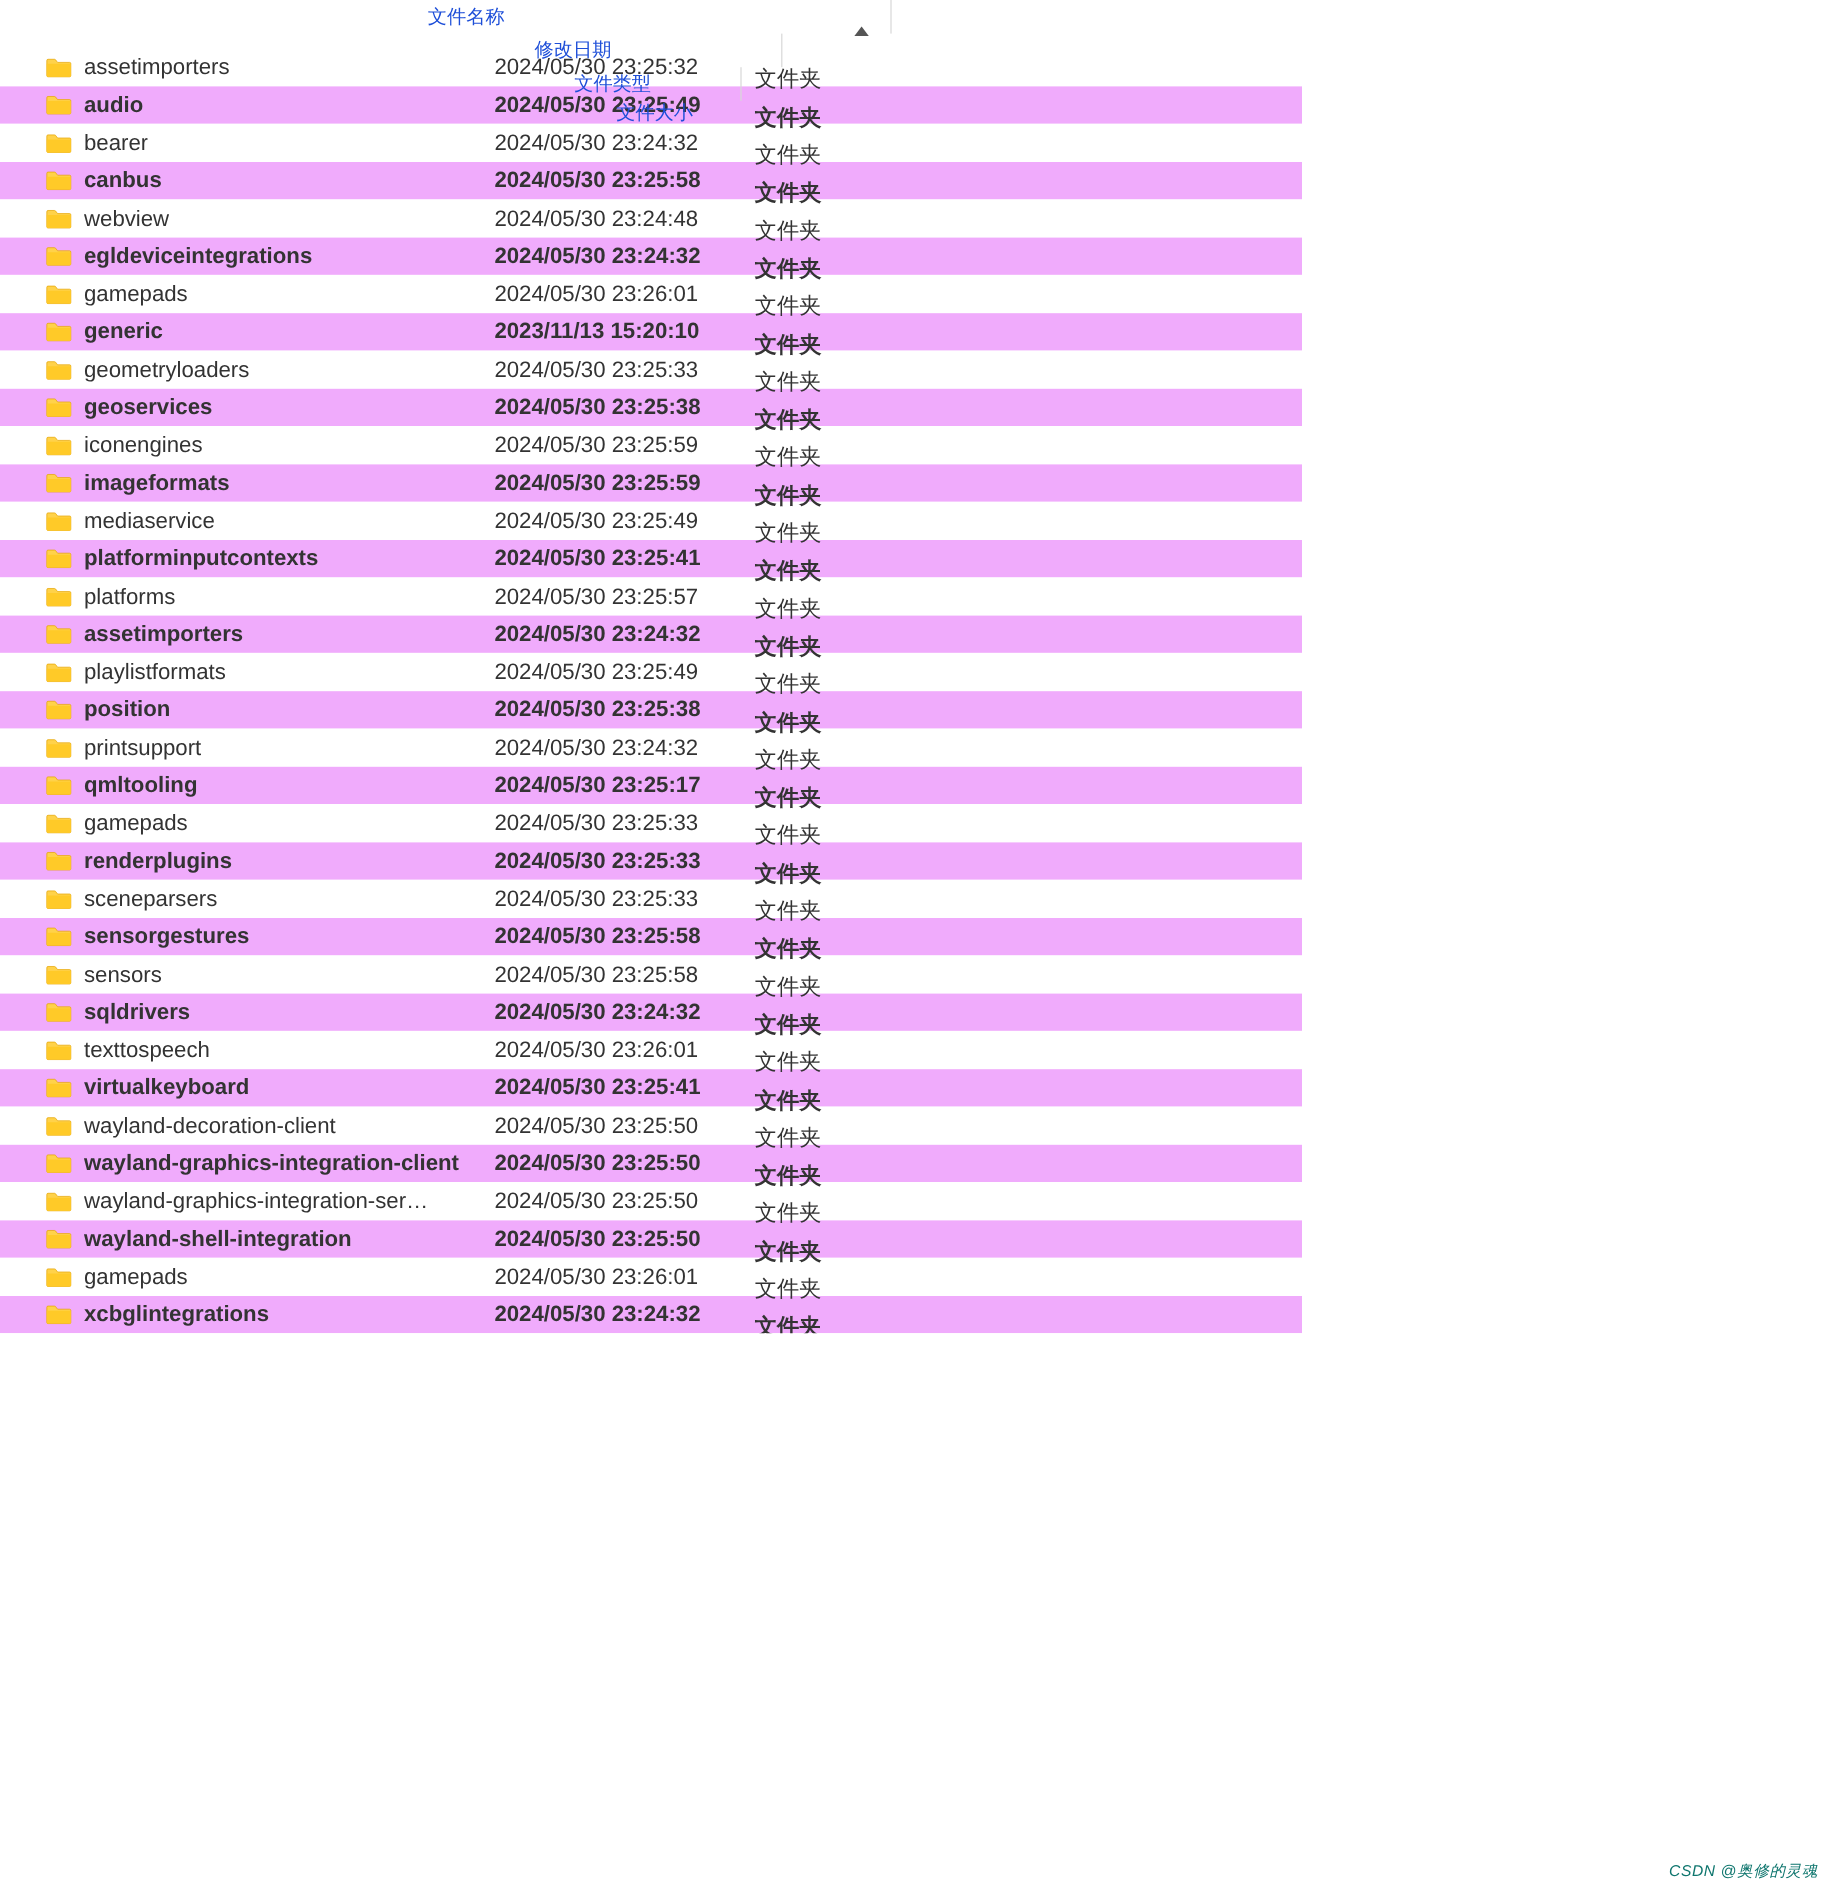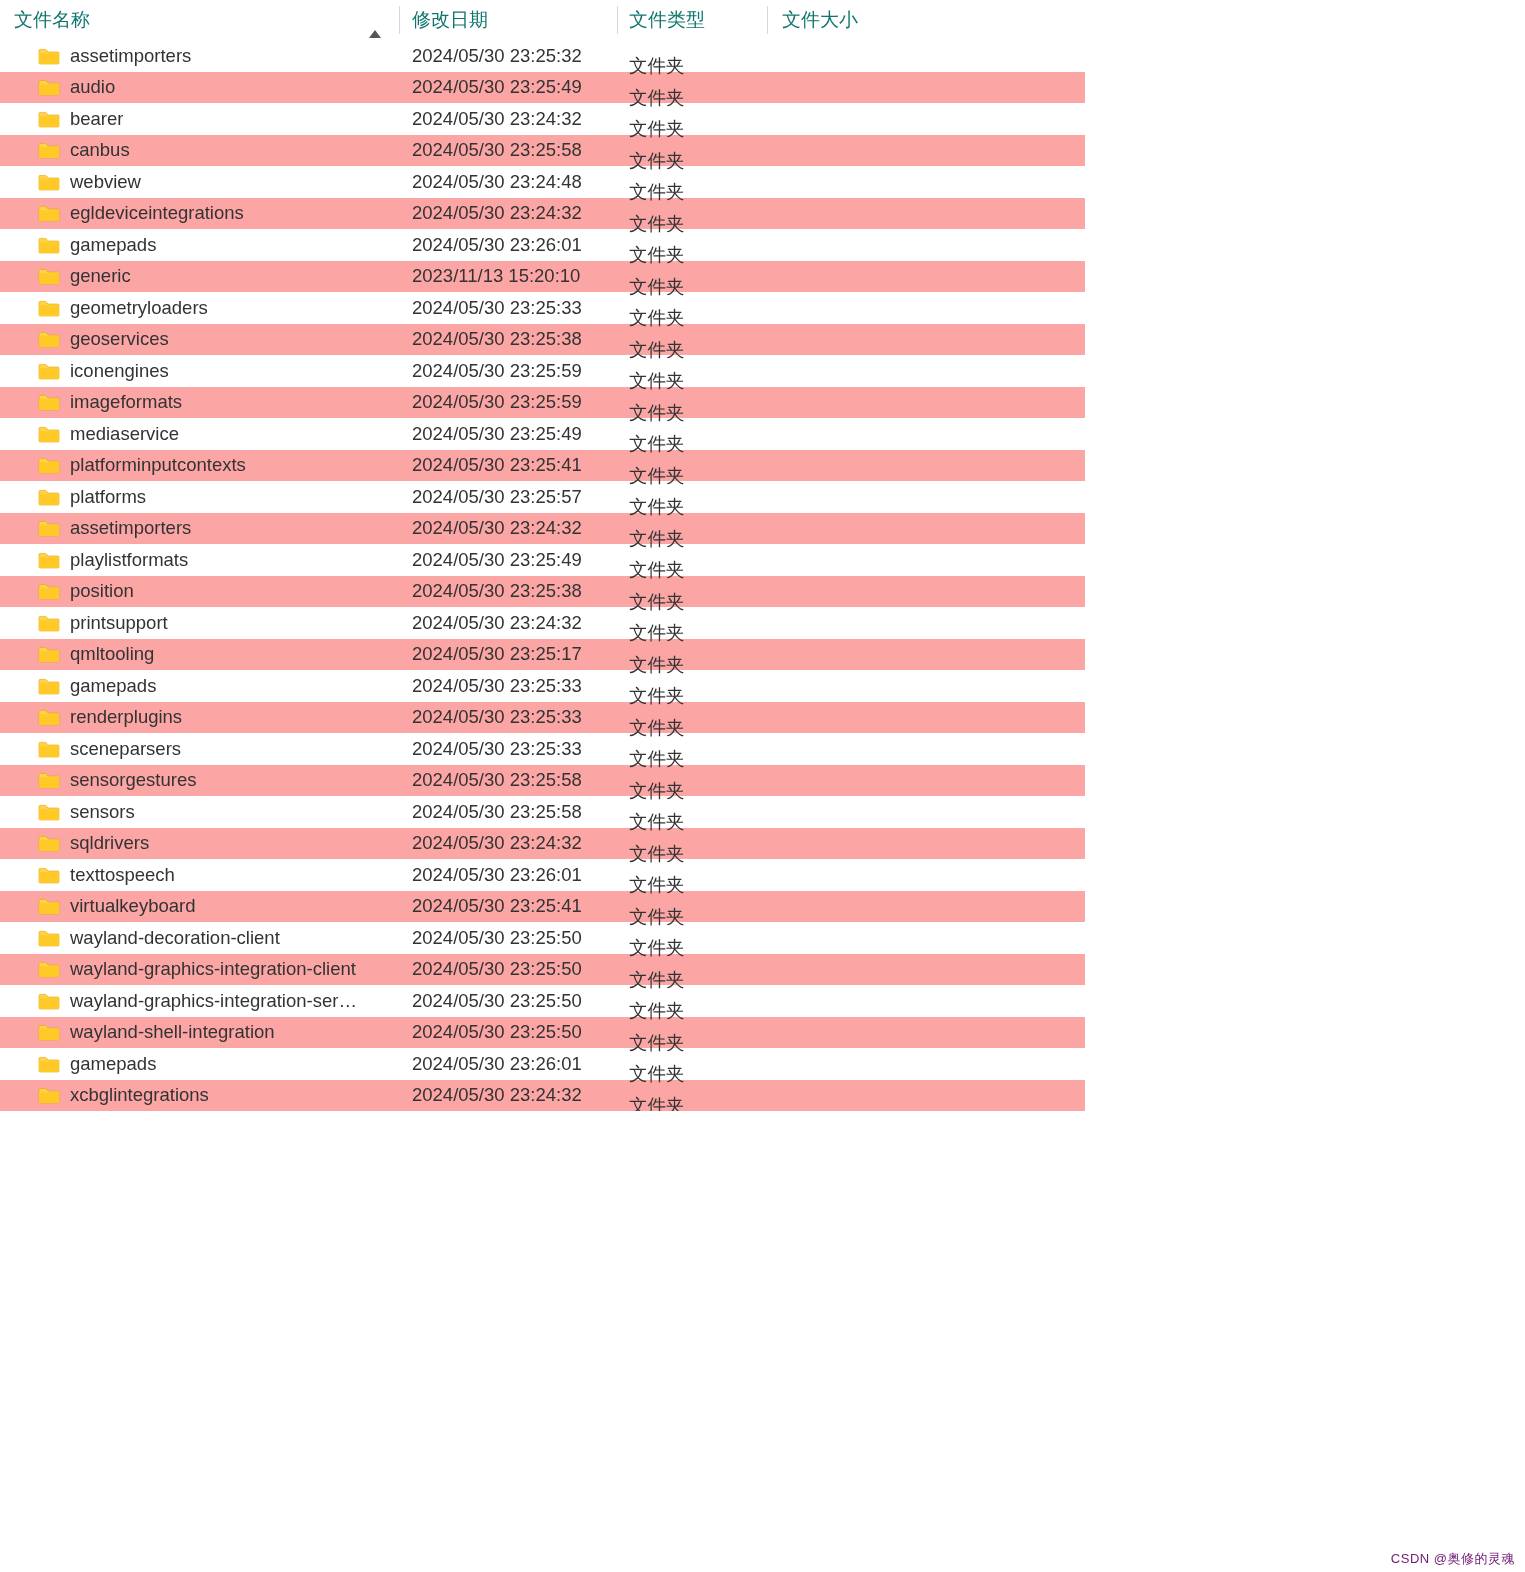--- a/index.html
+++ b/index.html
@@ -15,23 +15,24 @@
       width: 1085px;
     }
     .table {
       width: 100%;
       border-collapse: collapse;
     }
     .header {
       display: flex;
       align-items: center;
       height: 40px;
-      font-size: 19px;
-      color: #0f766e;
+      font-size: 16px;
+      color: #1d4ed8;
       border-bottom: 1px solid transparent;
+      flex-direction: column;
     }
     .header-cell {
       display: flex;
       align-items: center;
       padding: 0 8px 0 14px;
       border-right: 1px solid #d8d8d8;
       height: 28px;
       position: relative;
     }
     .header-cell:last-child {
@@ -54,21 +55,22 @@
       border-bottom: 8px solid #555;
     }
     .row {
       display: flex;
       align-items: center;
       height: 31.5px;
       padding-left: 38px;
       justify-content: flex-end;
     }
     .row.alt {
-      background: #fca5a5;
+      background: #f0abfc;
+      font-weight: bold;
     }
     .cell-name {
       width: 362px;
       flex-shrink: 0;
       display: flex;
       align-items: center;
       white-space: nowrap;
       overflow: hidden;
       text-overflow: ellipsis;
     }
@@ -99,22 +101,23 @@
     .name-text {
       white-space: nowrap;
       overflow: hidden;
       text-overflow: ellipsis;
     }
     .watermark {
       position: fixed;
       bottom: 4px;
       right: 10px;
       font-size: 13px;
-      color: #701a75;
+      color: #0f766e;
       letter-spacing: 0.5px;
+      font-style: italic;
     }
   </style>
 </head>
 <body>
 
 <div class="table">
 
   <div class="header">
     <div class="header-cell col-name">
       <span>文件名称</span>

